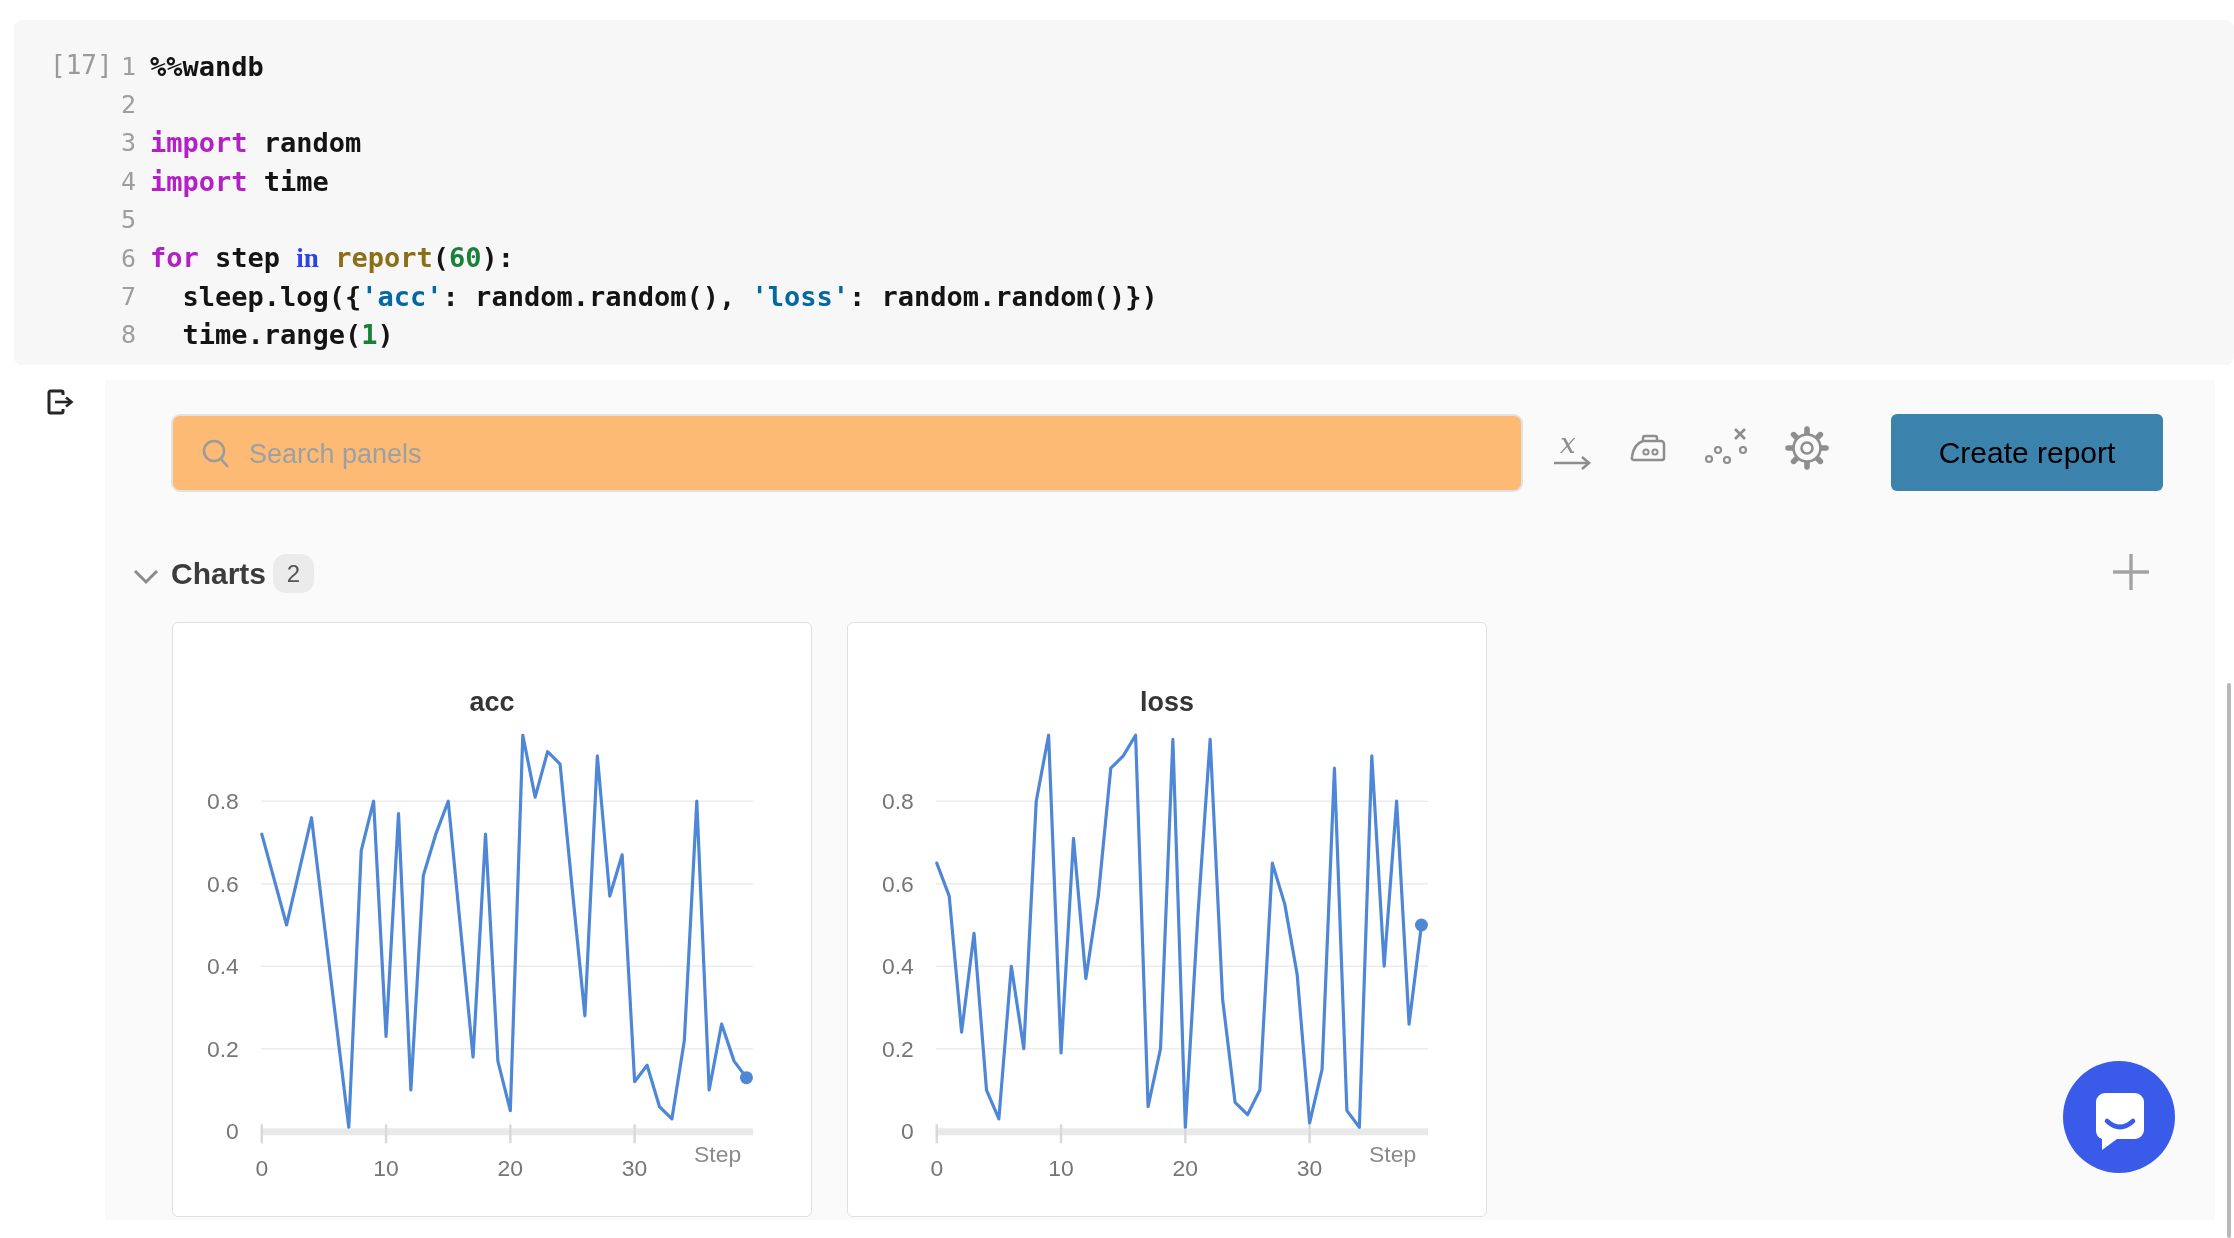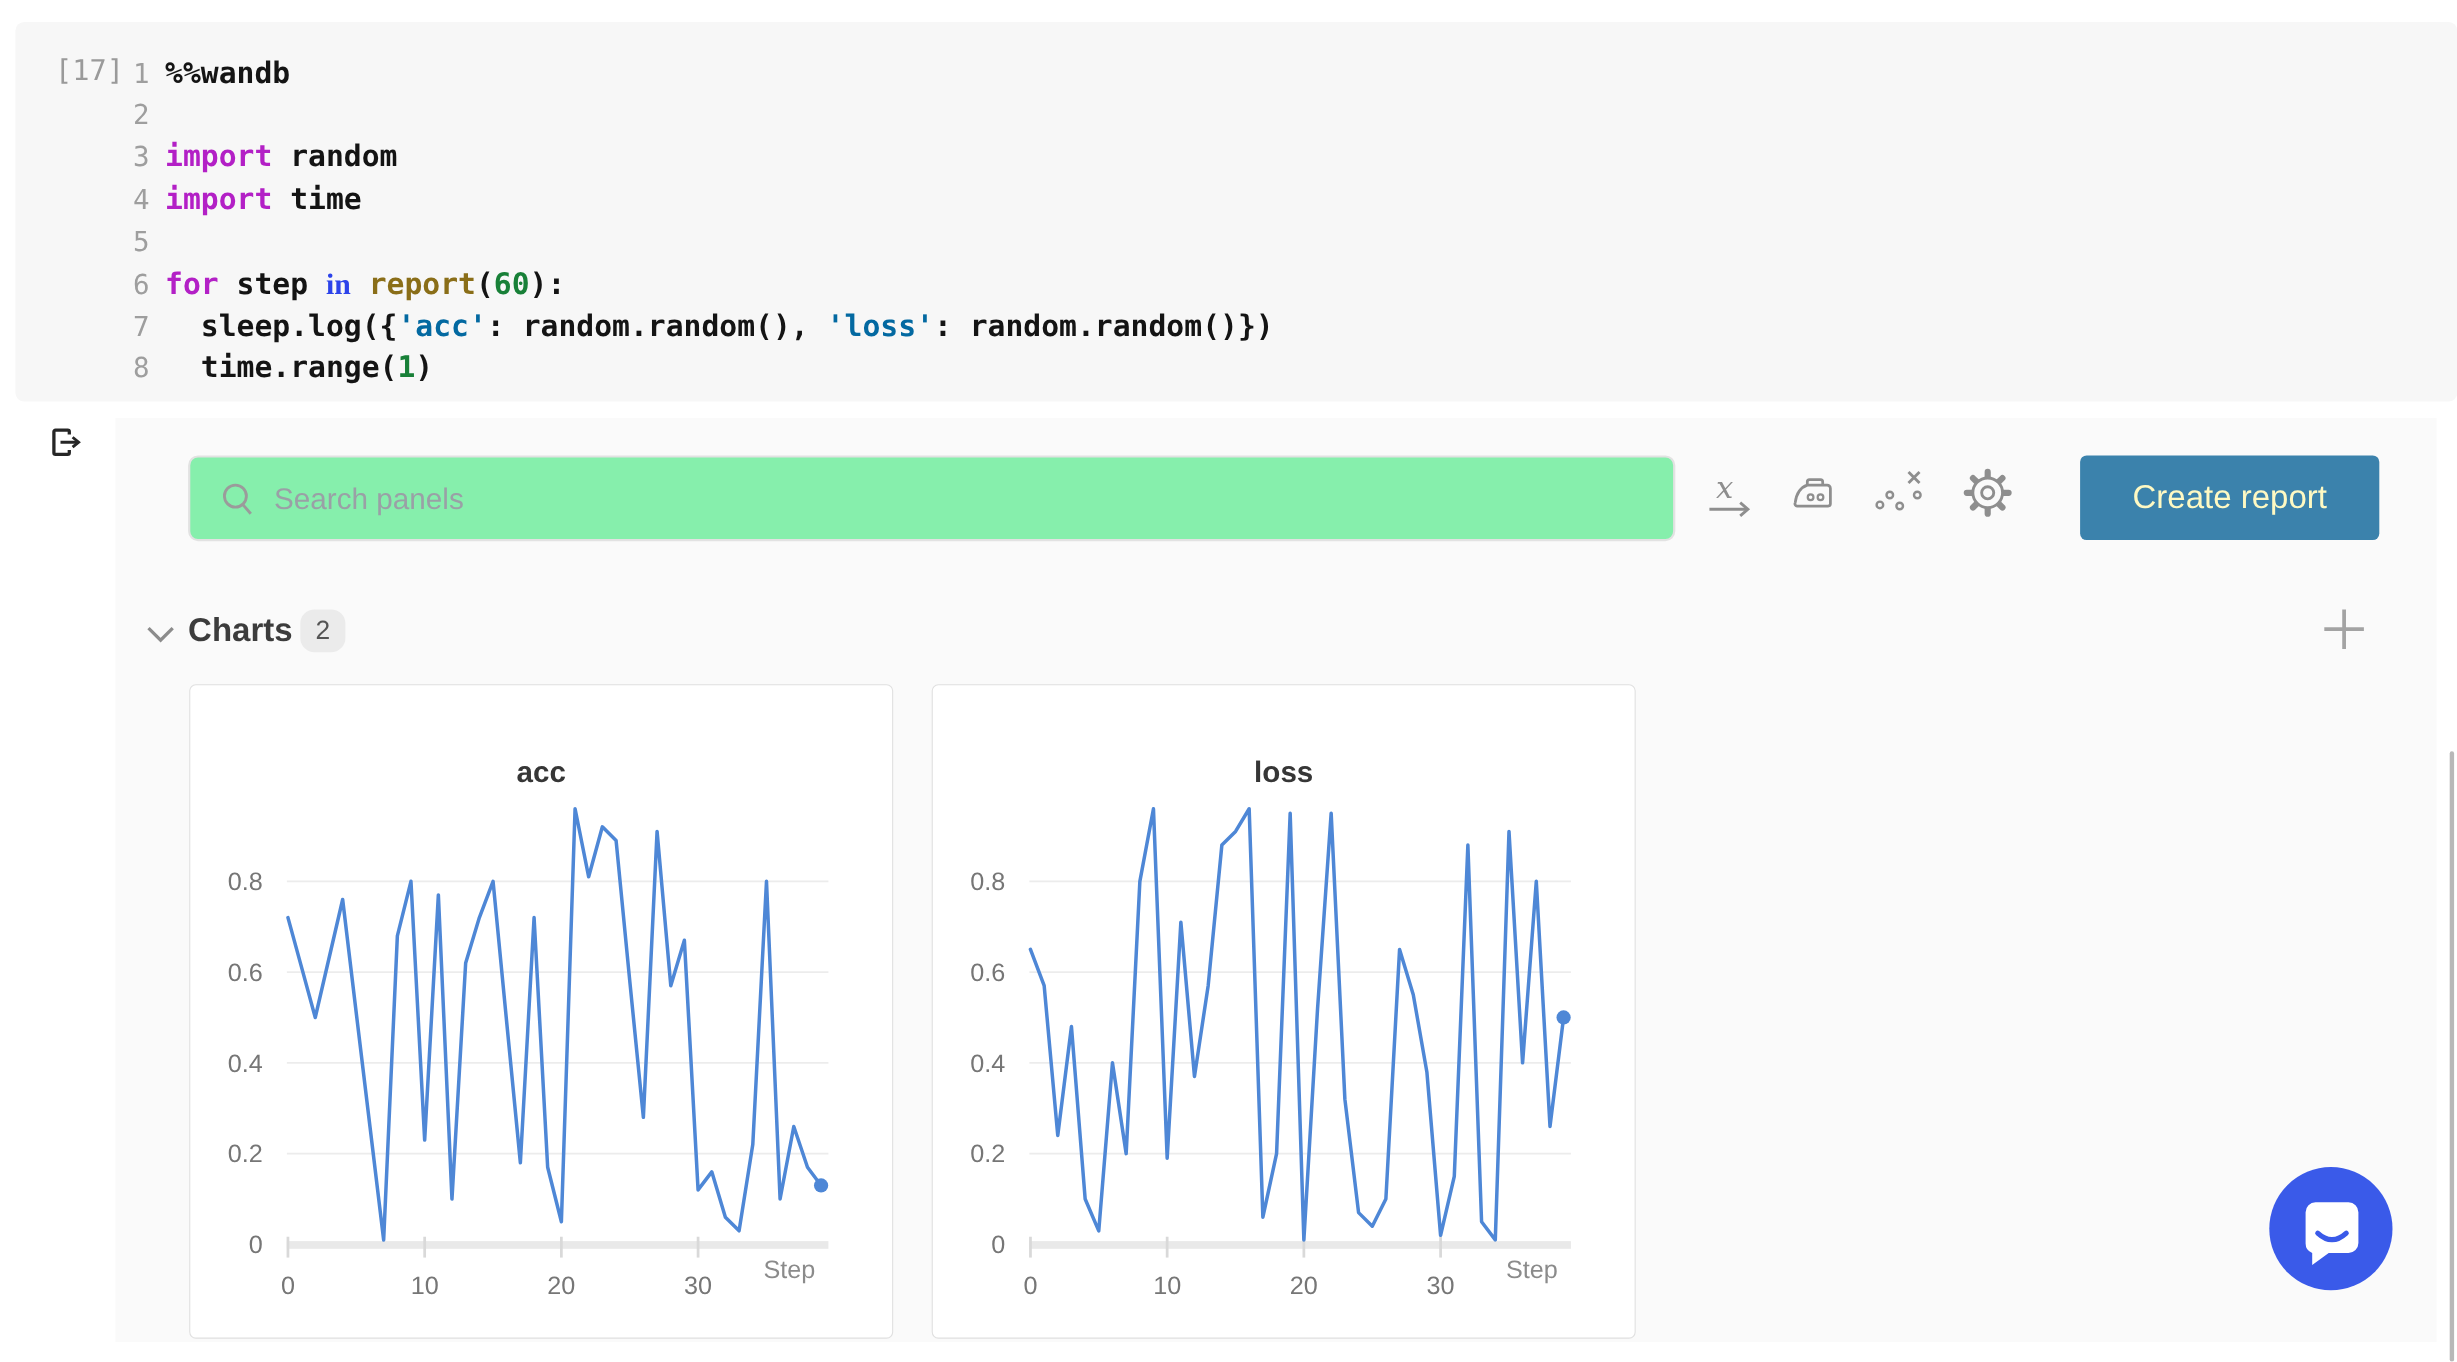--- a/index.html
+++ b/index.html
@@ -19,32 +19,32 @@
   .tok-builtin{color:#8a6e18;}
   .tok-num{color:#188038;}
   .tok-str{color:#0369a1;}
 
   
   .popout{position:absolute;left:43px;top:387px;width:32px;height:30px;cursor:pointer;}
 
   
   .panel{position:absolute;left:105px;top:380px;width:2110px;height:840px;background:var(--panel-bg,#fafafa);}
 
-  .search{position:absolute;left:66px;top:34px;width:1352px;height:78px;background:#86efac;
+  .search{position:absolute;left:66px;top:34px;width:1352px;height:78px;background:#fdba74;
           border:2px solid #e2e2e2;border-radius:9px;box-sizing:border-box;}
   .search .mag{position:absolute;left:27px;top:22px;}
   .search input{position:absolute;left:74px;top:0;width:1240px;height:100%;border:none;outline:none;background:transparent;
           font-family:"Liberation Sans",sans-serif;font-size:27px;color:#444;}
   .search input::placeholder{color:#9aa0a6;opacity:1;}
 
   .iconbtn{position:absolute;width:48px;height:48px;display:flex;align-items:center;justify-content:center;cursor:pointer;}
   .iconbtn svg{display:block;}
 
   .report-btn{position:absolute;left:1786px;top:34px;width:272px;height:77px;border:none;border-radius:6px;
-          background:var(--accent,#3b82ac);color:#fef9c3;font-family:"Liberation Sans",sans-serif;
+          background:var(--accent,#3b82ac);color:#000000;font-family:"Liberation Sans",sans-serif;
           font-size:30px;font-weight:500;cursor:pointer;}
 
   .chev{position:absolute;left:26px;top:186px;cursor:pointer;}
   .charts-label{position:absolute;left:66px;top:177px;font-size:30px;font-weight:700;color:#3c3c3c;}
   .badge{position:absolute;left:168px;top:174px;min-width:41px;height:39px;border-radius:13px;background:#ebebeb;
          display:flex;align-items:center;justify-content:center;font-size:24px;color:#555;}
   .plus{position:absolute;left:2004px;top:170px;cursor:pointer;}
 
   .card{position:absolute;top:242px;width:640px;height:595px;background:#ffffff;border:1px solid #e0e0e0;
         border-radius:6px;box-sizing:border-box;overflow:hidden;}

